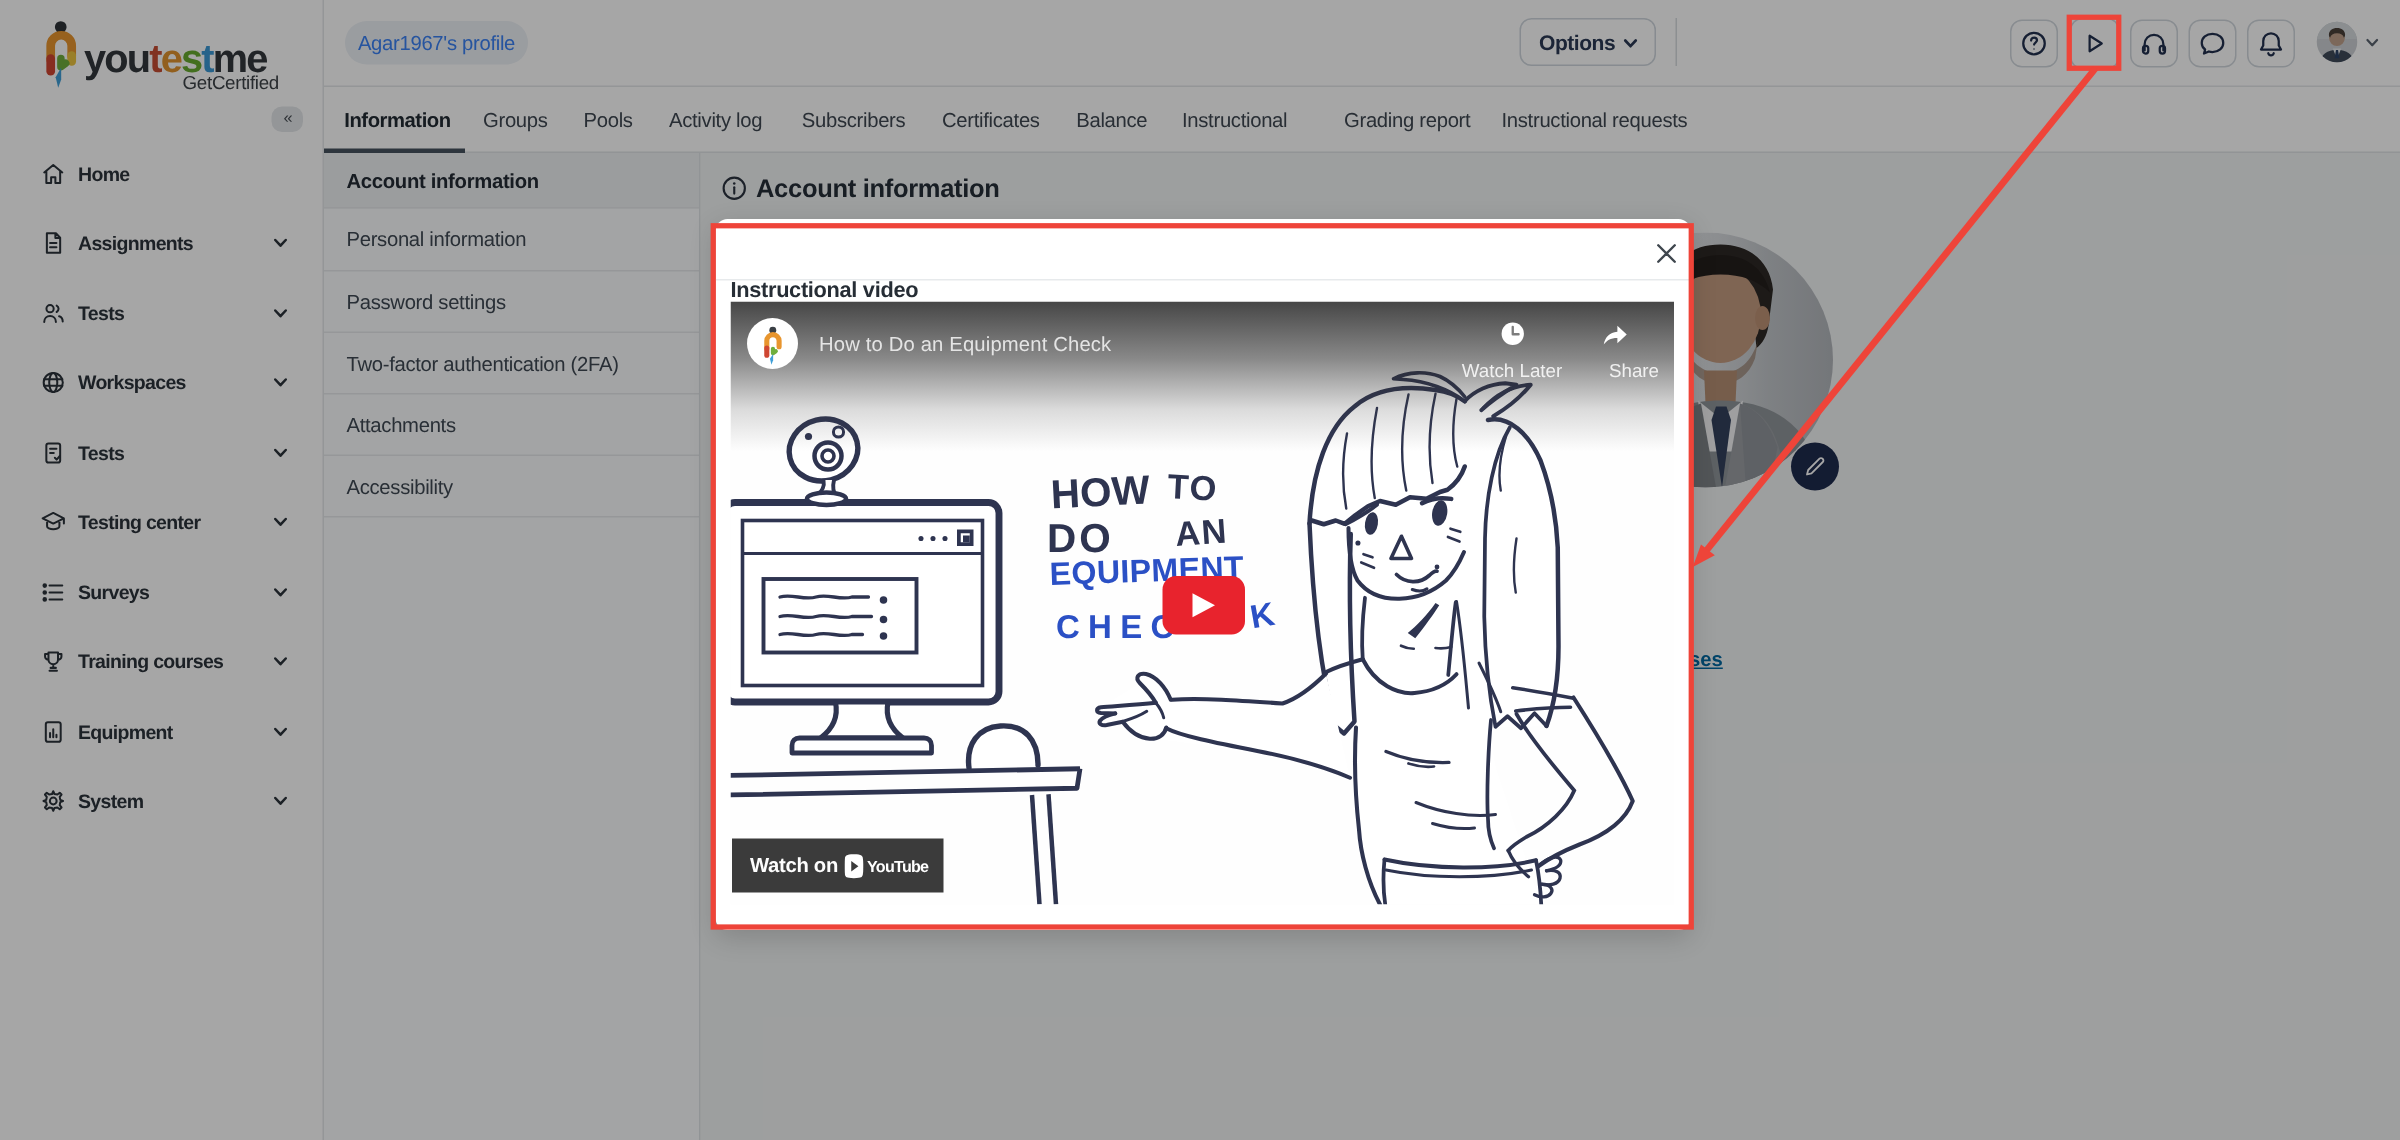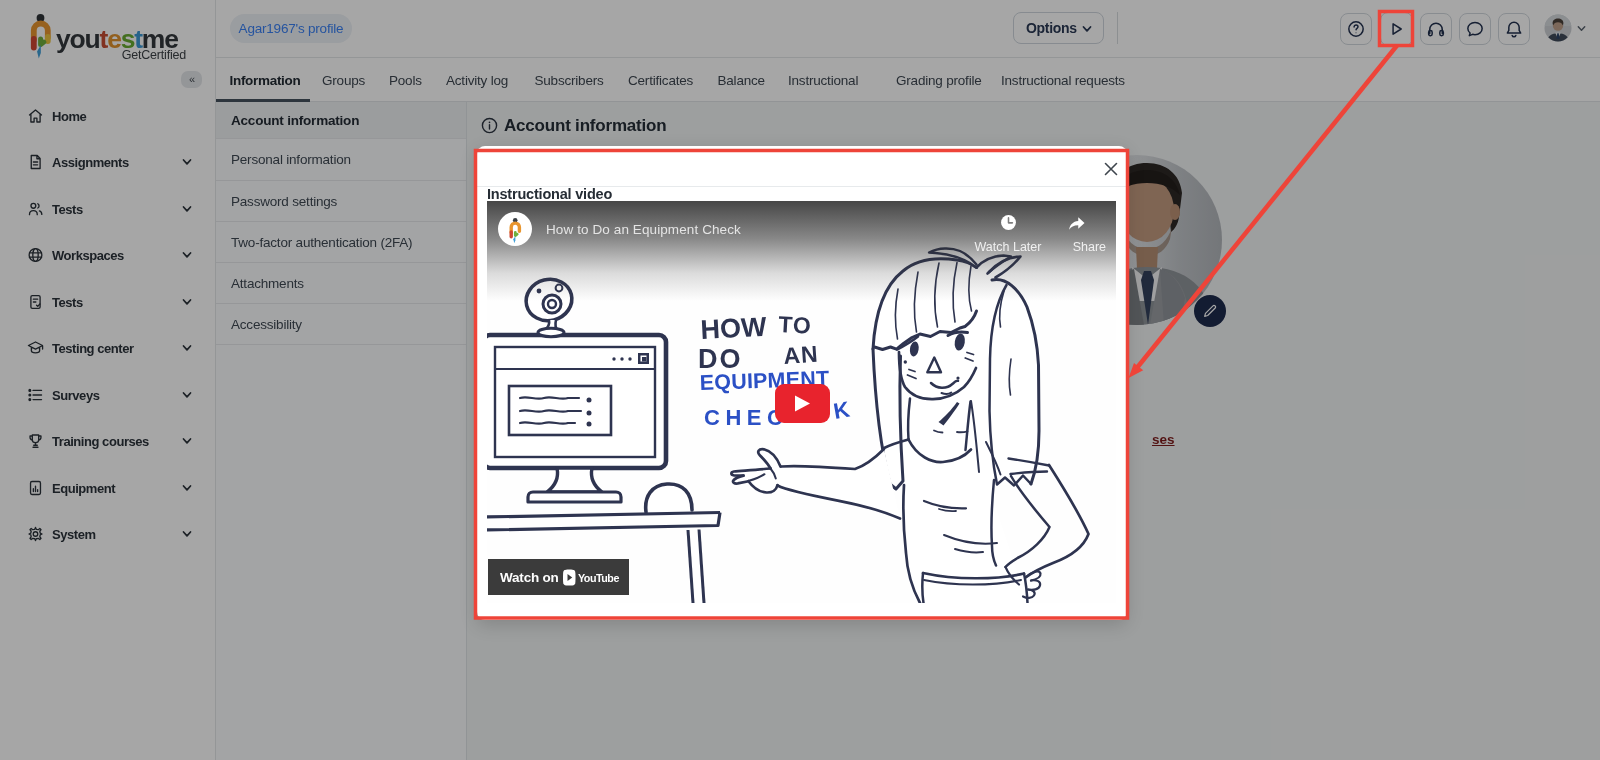--- a/index.html
+++ b/index.html
@@ -208,21 +208,21 @@
   </div>
   <div id="tabbar">
     <span class="tab" style="left:13.5px;font-weight:bold;color:#232b34;letter-spacing:-0.3px">Information</span>
     <span class="tab" style="left:106px">Groups</span>
     <span class="tab" style="left:173px">Pools</span>
     <span class="tab" style="left:230px">Activity log</span>
     <span class="tab" style="left:318.5px">Subscribers</span>
     <span class="tab" style="left:412px">Certificates</span>
     <span class="tab" style="left:501.5px">Balance</span>
     <span class="tab" style="left:572px">Instructional</span>
-    <span class="tab" style="left:680px">Grading profile</span>
+    <span class="tab" style="left:680px">Grading report</span>
     <span class="tab" style="left:785px">Instructional requests</span>
     <div class="abs" style="left:0;top:41px;width:94px;height:3px;background:#46525f"></div>
   </div>
   <div id="content">
     <div id="subnav">
       <div class="subrow" style="top:0px;height:37px;line-height:37px;background:#eef1f3;font-weight:bold;color:#242c35">Account information</div>
       <div class="subrow" style="top:37px;height:42px;line-height:42px">Personal information</div>
       <div class="subrow" style="top:79px;height:41px;line-height:41px">Password settings</div>
       <div class="subrow" style="top:120px;height:41px;line-height:41px">Two-factor authentication (2FA)</div>
       <div class="subrow" style="top:161px;height:41px;line-height:41px">Attachments</div>
@@ -264,21 +264,21 @@
         <path d="M52 170 C54 136 64 120 82 114 L92 170 Z" fill="#7e8388"></path>
         <path d="M138 170 C136 136 126 120 108 114 L98 170 Z" fill="#9b9fa4"></path>
         <path d="M108 114 C120 118 128 128 133 143 L128 170 H112 Z" fill="#878c91" opacity="0.5"></path>
       </g>
     </svg>
     <div class="abs" style="left:978px;top:193px;width:32px;height:32px;border-radius:50%;background:#1e2b4d">
       <svg class="abs" style="left:8px;top:8px" width="16" height="16" viewBox="0 0 24 24">
           <path d="M4 20 l1.2-4.5 L16.5 4.2 a2.1 2.1 0 0 1 3 0 l.3 .3 a2.1 2.1 0 0 1 0 3 L8.5 18.8 Z" fill="none" stroke="#fff" stroke-width="1.8" stroke-linejoin="round"></path>
         </svg>
     </div>
-    <span class="abs" style="left:936px;top:330px;font-size:13.5px;font-weight:bold;color:#7f1d1d;text-decoration:underline">ses</span>
+    <span class="abs" style="left:910px;top:330px;font-size:13.5px;font-weight:bold;color:#0369a1;text-decoration:underline">ses</span>
   </div>
 </div>
 <div id="dim"></div>
 <div id="modal">
   <div id="mhead">
       <div id="mtitle">Instructional video</div>
     <svg class="abs" style="left:626px;top:15px" width="16" height="16" viewBox="0 0 16 16">
         <path d="M2.5 2.5 L13.5 13.5 M13.5 2.5 L2.5 13.5" stroke="#3f464e" stroke-width="1.6" stroke-linecap="round"></path>
       </svg>
   </div>

